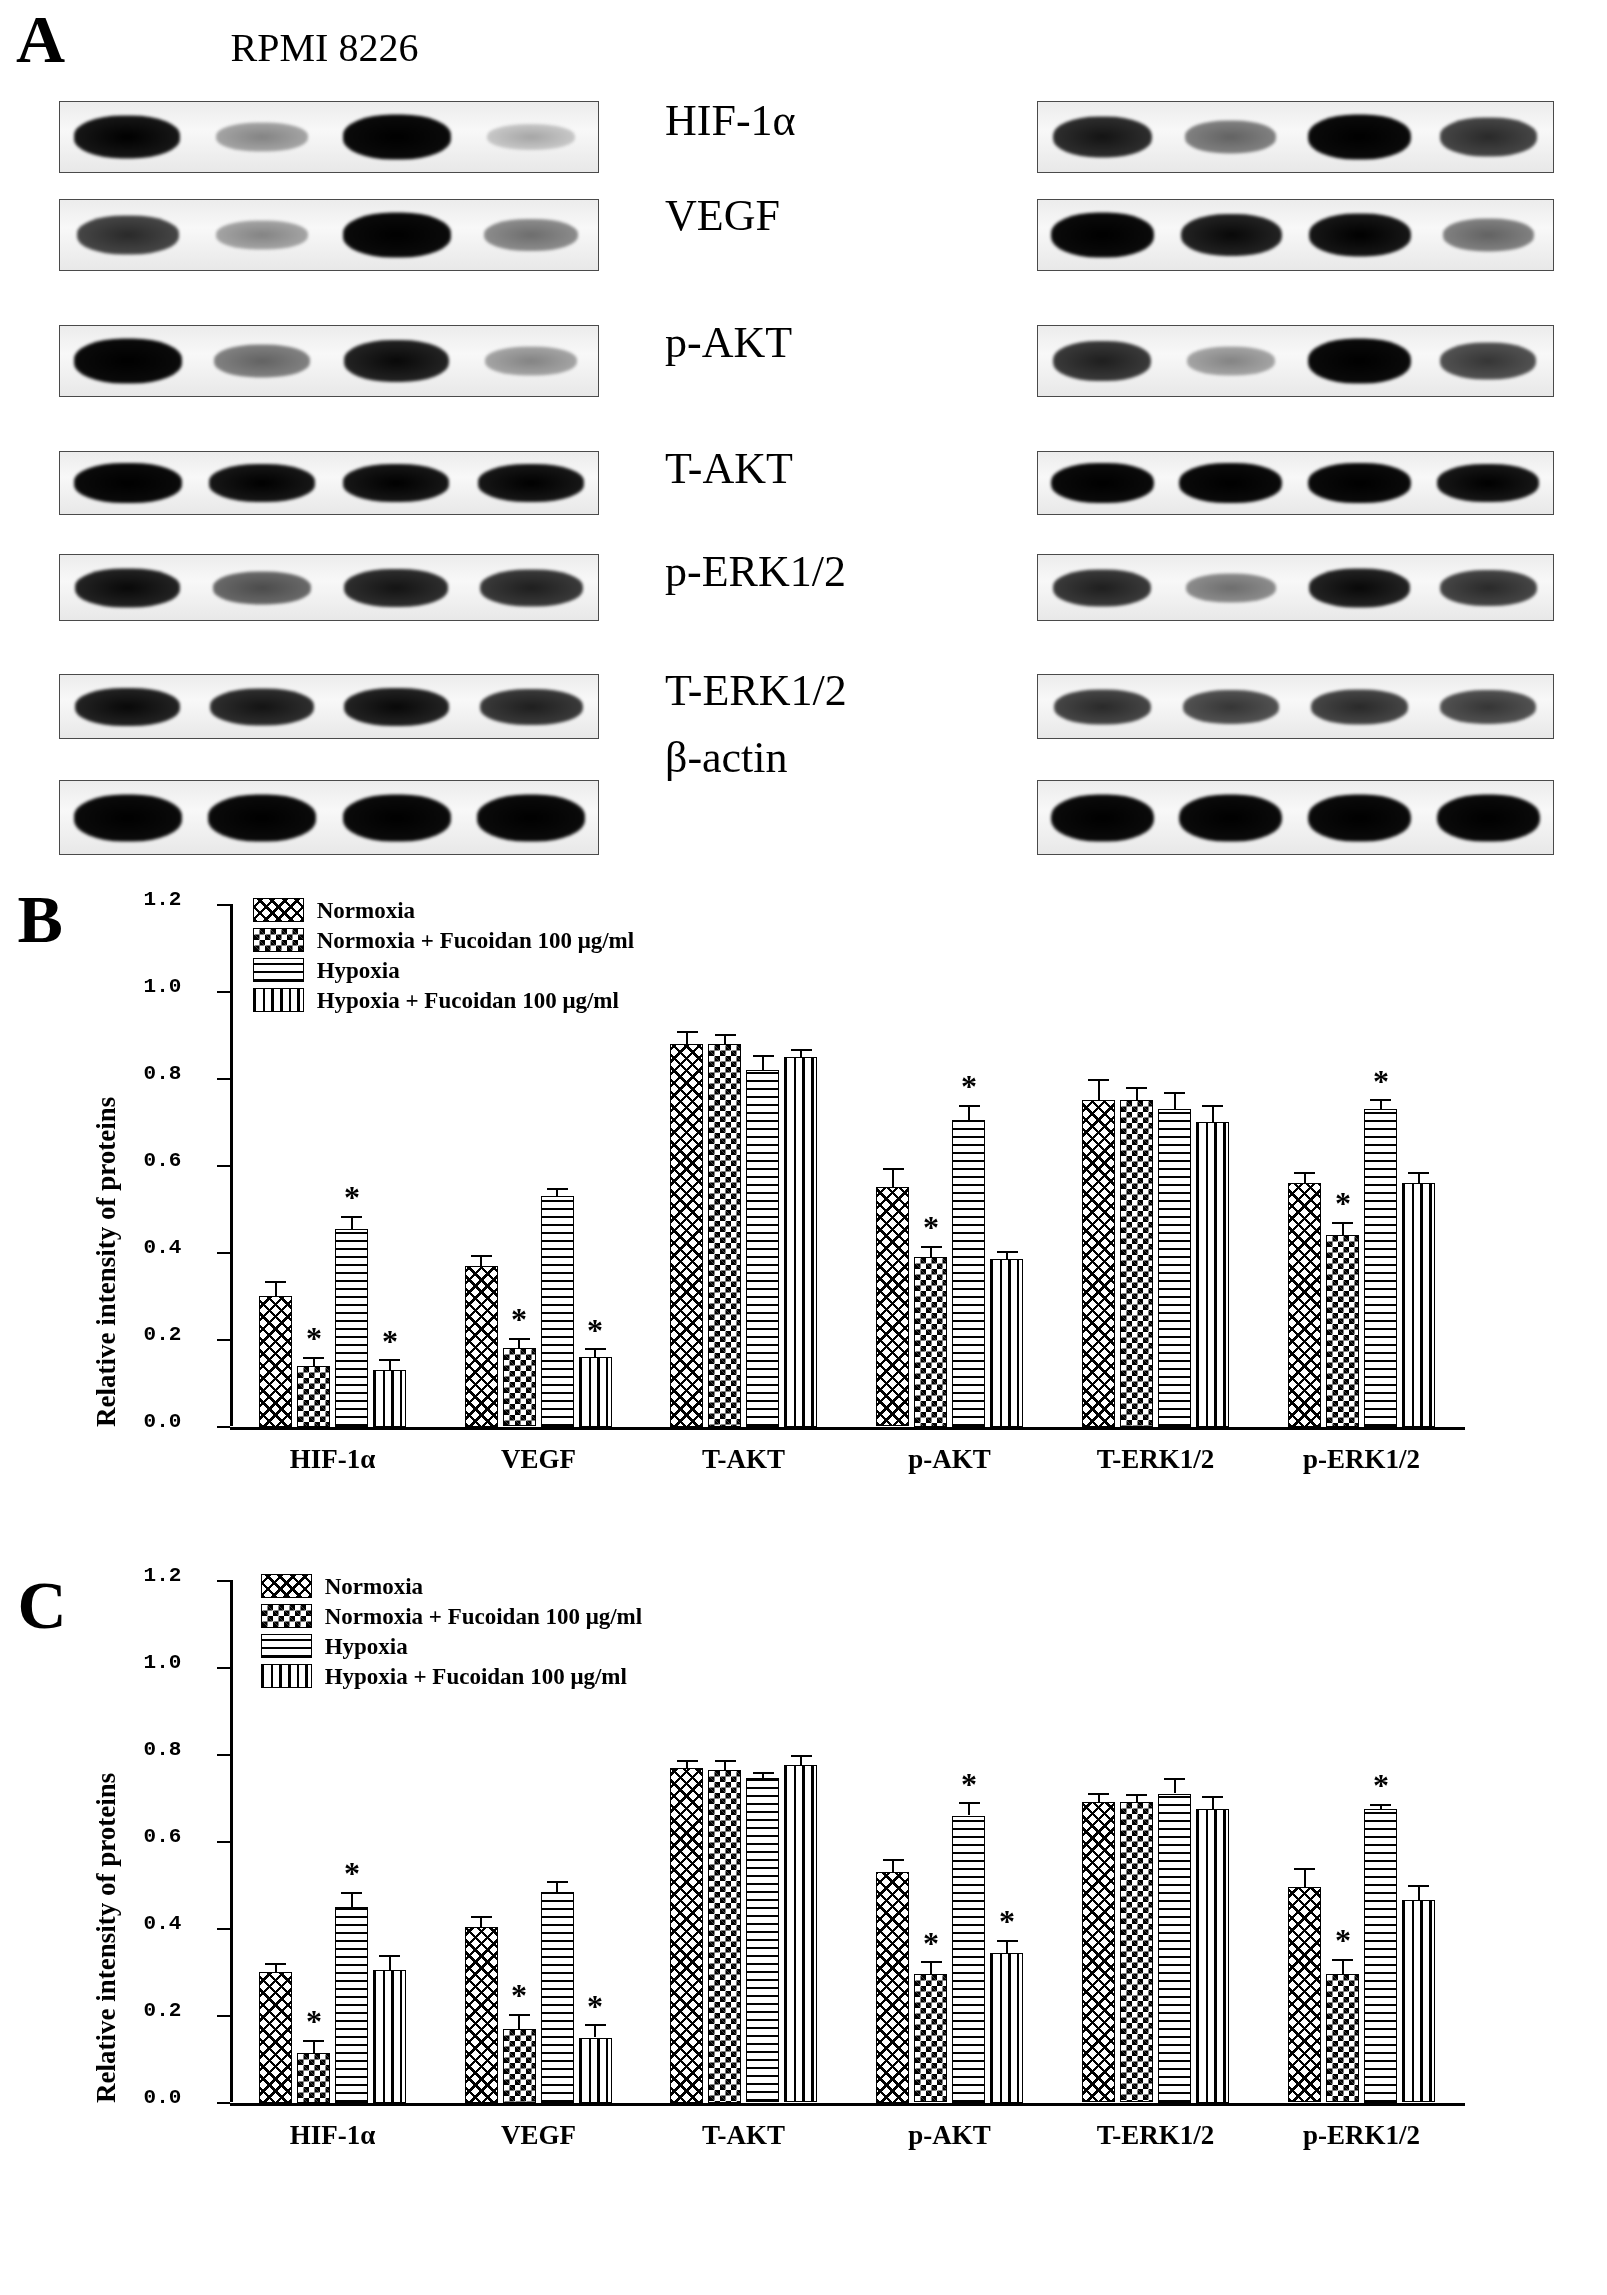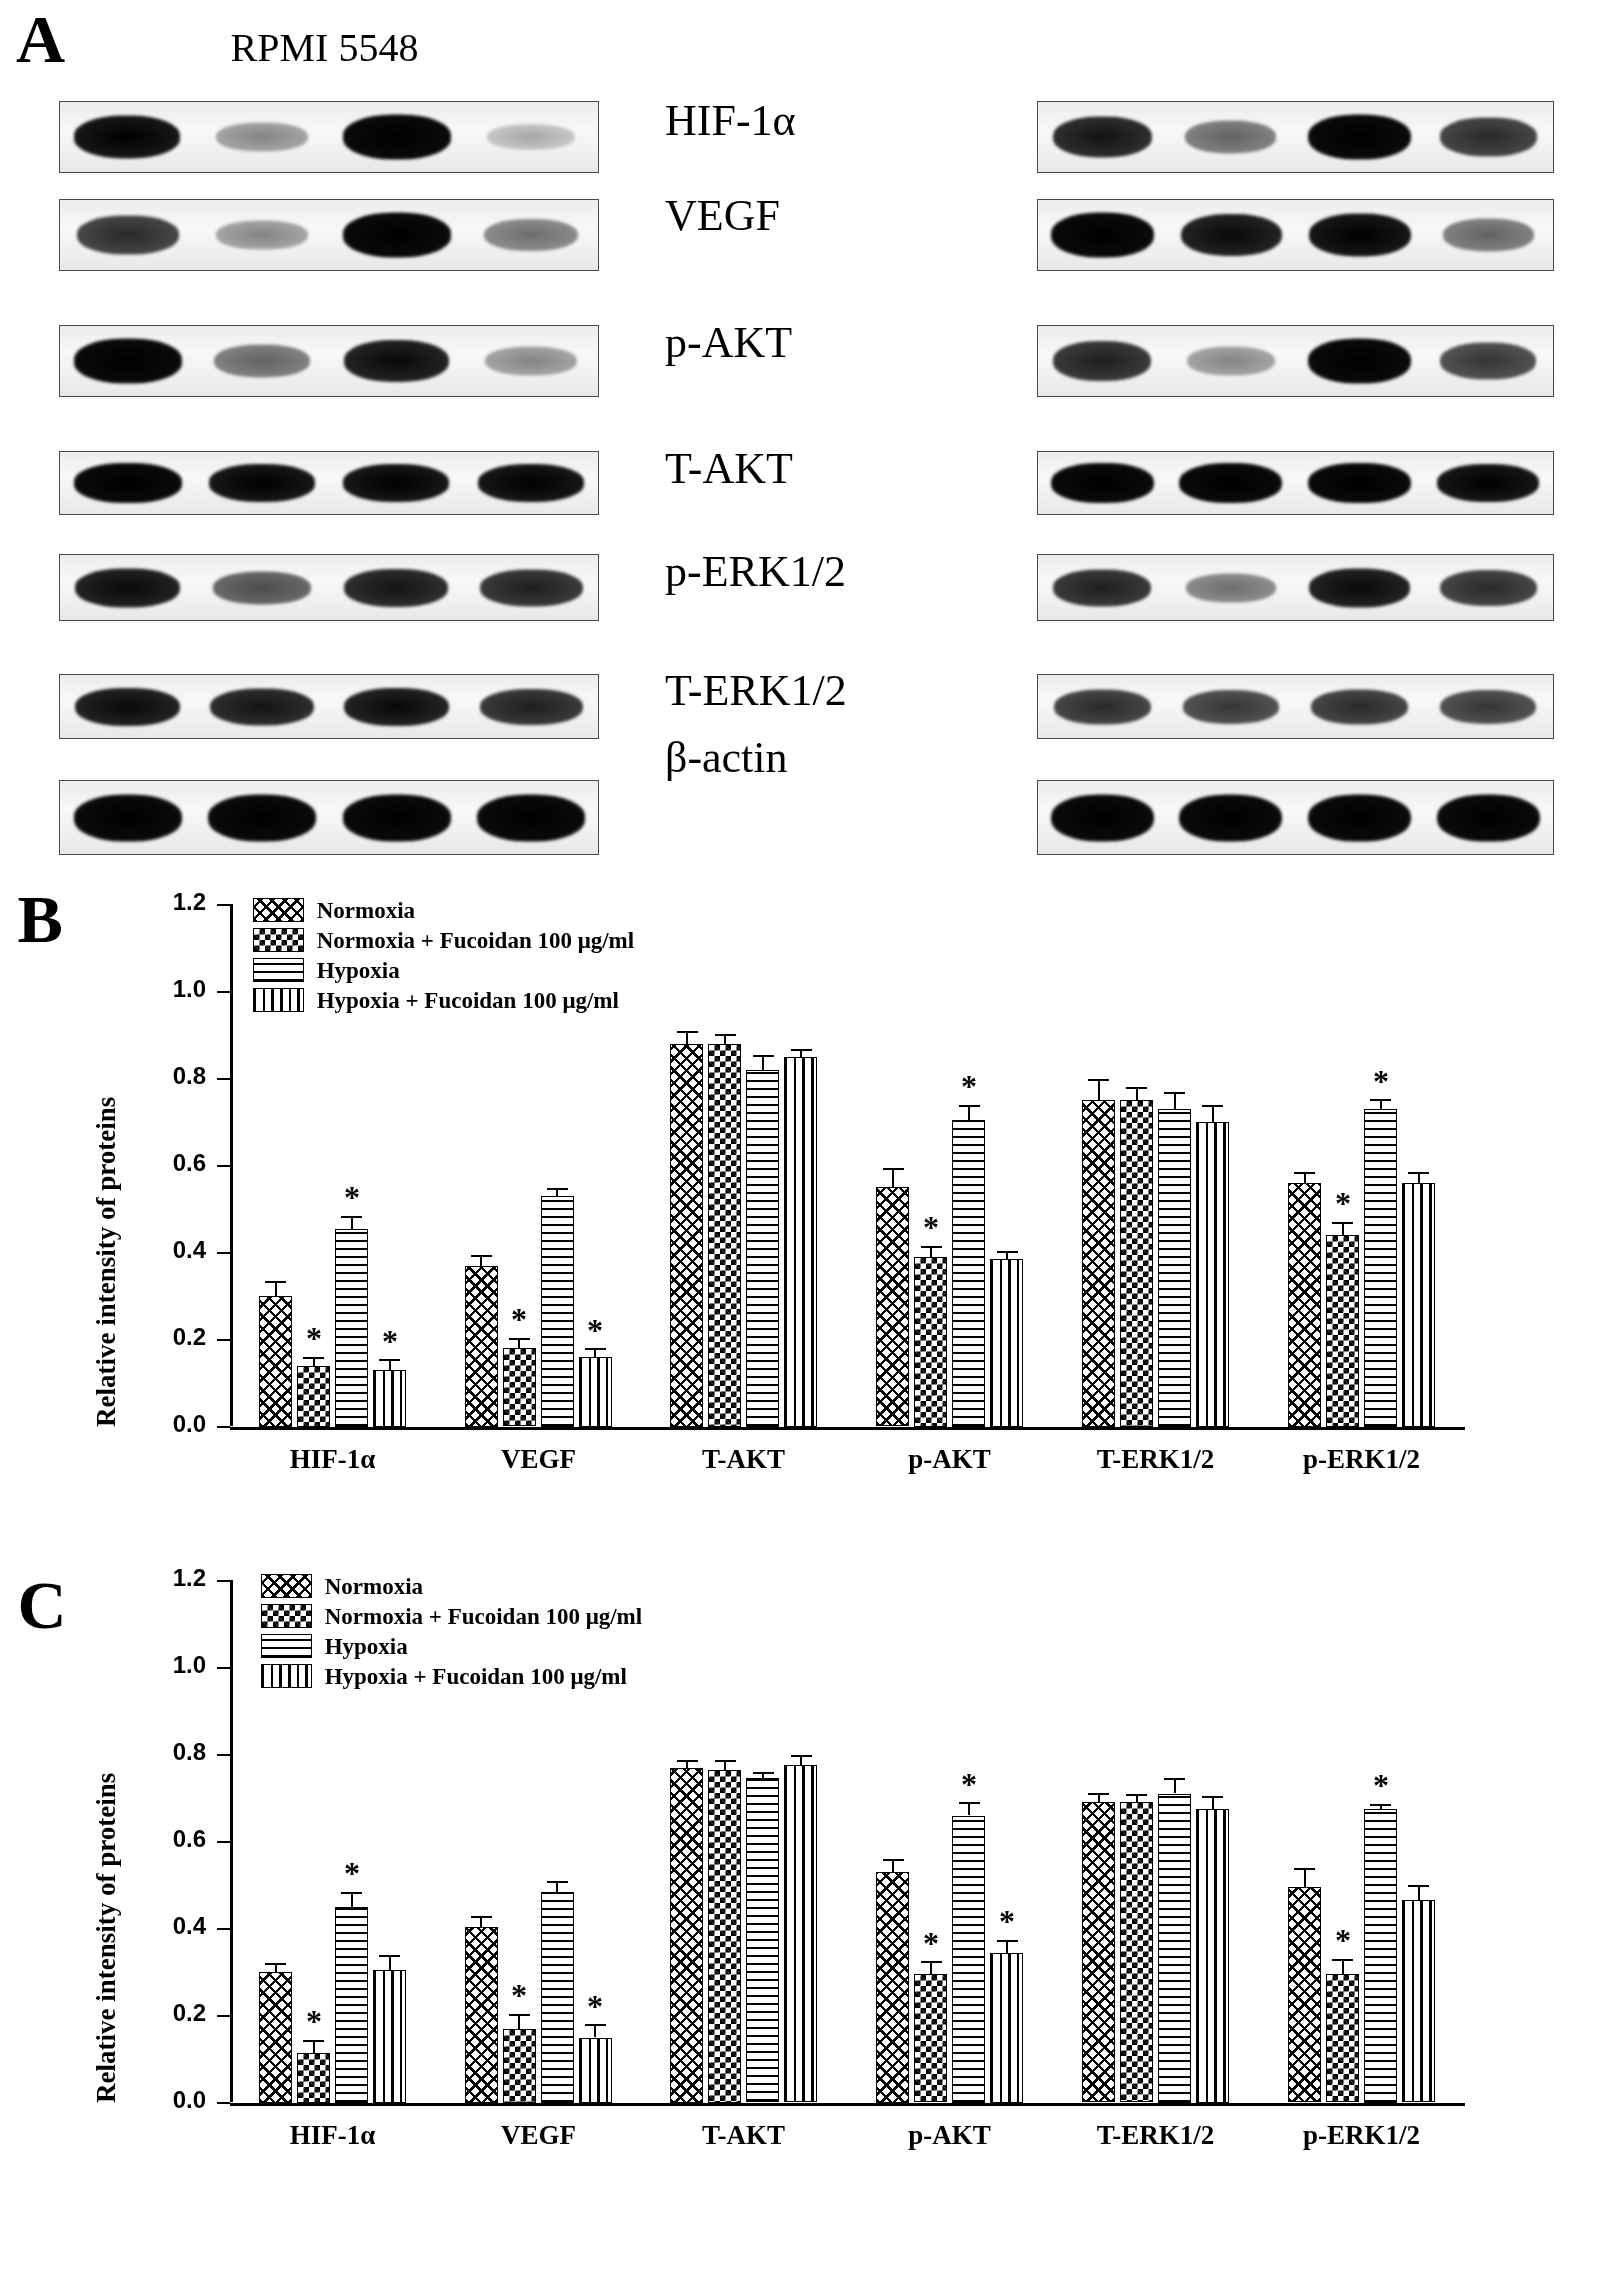--- a/index.html
+++ b/index.html
@@ -82,24 +82,24 @@
     position: absolute;
     font-size: 27px;
     font-weight: bold;
     font-family: "Liberation Serif", serif;
     transform-origin: left top;
     transform: rotate(-90deg);
     white-space: nowrap;
   }
   .y-tick {
     position: absolute;
-    font-size: 24px;
+    font-size: 21px;
     font-weight: bold;
-    font-family: Liberation Sans, sans-serif;
-    text-align: right;
+    font-family: Liberation Mono, monospace;
+    text-align: center;
     width: 87px;
   }
   .tick-mark {
     position: absolute;
     background: #000;
     height: 2.4px;
     width: 12.7px;
   }
   .axis-line {
     position: absolute;
@@ -177,21 +177,21 @@
     font-family: "Liberation Serif", serif;
     line-height: 1;
     white-space: nowrap;
   }
 </style>
 </head>
 <body>
 
 <div id="panel-a">
   <div class="panel-letter" id="letter-a">A</div>
-  <div class="blot-col-title" id="title-rpmi">RPMI 5548</div>
+  <div class="blot-col-title" id="title-rpmi">RPMI 8226</div>
   <div id="blot-labels">
       <div class="blot-label" style="top: 95px;">HIF-1α</div>
       <div class="blot-label" style="top: 190px;">VEGF</div>
       <div class="blot-label" style="top: 317px;">p-AKT</div>
       <div class="blot-label" style="top: 443px;">T-AKT</div>
       <div class="blot-label" style="top: 546px;">p-ERK1/2</div>
       <div class="blot-label" style="top: 665px;">T-ERK1/2</div>
       <div class="blot-label" style="top: 732px;">β-actin</div>
     </div>
   <div id="blot-bands">

